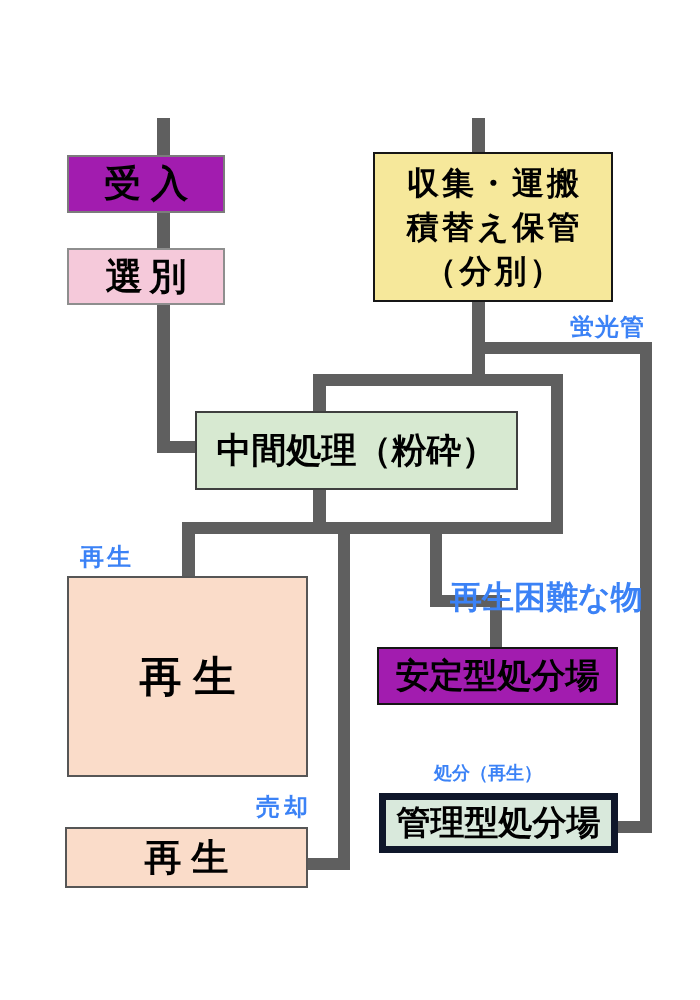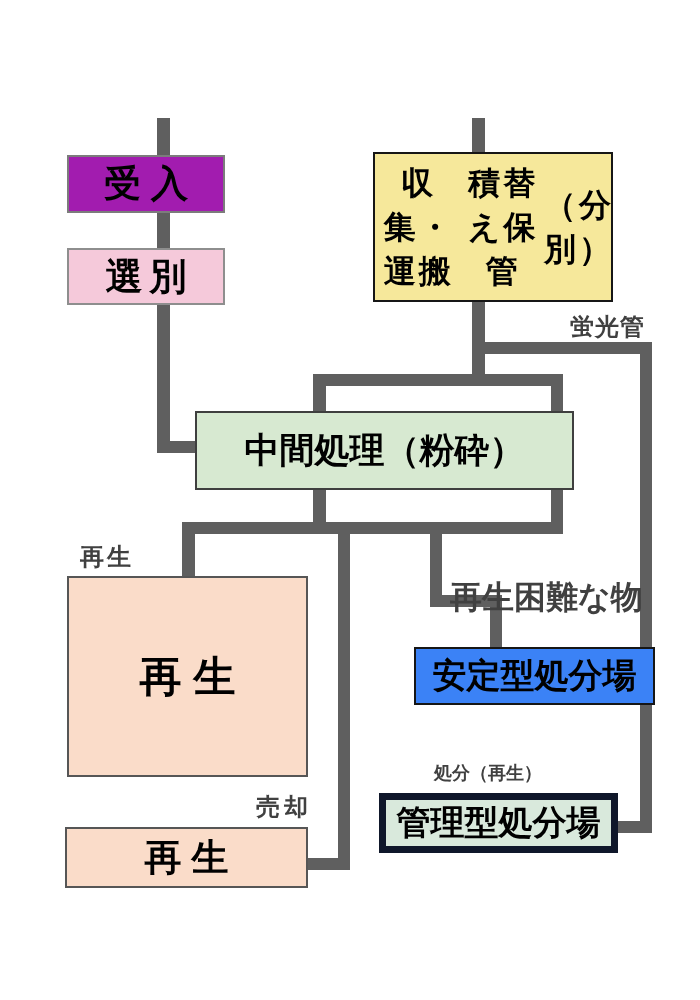--- a/index.html
+++ b/index.html
@@ -36,37 +36,37 @@
   .node-header{left:67px;top:50px;width:545px;height:70px;background:#17673d;
         border:1px solid #0d4023;color:#fff;font-size:37px;}
   .node-header span{letter-spacing:3px;margin-right:-3px;}
   .node-receiving{left:67px;top:155px;width:158px;height:58px;background:#a21caf;
         border:2px solid #7c7c7c;font-size:37px;}
   .node-receiving span{letter-spacing:10px;margin-right:-10px;}
   .node-sorting{left:67px;top:248px;width:158px;height:57px;background:#f5c9da;
         border:2px solid #8e8e8e;font-size:37px;}
   .node-sorting span{letter-spacing:7px;margin-right:-7px;}
   .node-collection{left:373px;top:152px;width:240px;height:150px;background:#f6e89b;
-        border:2px solid #161616;font-size:32px;flex-direction:row;line-height:44px;}
+        border:2px solid #161616;font-size:32px;flex-direction:column;line-height:44px;}
   .node-collection span{letter-spacing:3px;margin-right:-3px;}
-  .node-intermediate{left:195px;top:411px;width:379px;height:79px;background:#d7e9d1;
+  .node-intermediate{left:195px;top:411px;width:323px;height:79px;background:#d7e9d1;
         border:2px solid #3f3f3f;font-size:35px;}
   .node-recycle-main{left:67px;top:576px;width:241px;height:201px;background:#fadcc9;
         border:2px solid #565656;font-size:42px;}
   .node-recycle-main span{letter-spacing:12px;margin-right:-12px;}
   .node-recycle-sold{left:65px;top:827px;width:243px;height:61px;background:#fadcc9;
         border:2px solid #565656;font-size:37px;}
   .node-recycle-sold span{letter-spacing:10px;margin-right:-10px;}
-  .node-stable{left:377px;top:647px;width:241px;height:58px;background:#3b82f6;
-        border:2px solid #161616;font-size:34px;margin-left:37px;}
+  .node-stable{left:377px;top:647px;width:241px;height:58px;background:#a21caf;
+        border:2px solid #161616;font-size:34px;}
   .node-controlled{left:379px;top:793px;width:239px;height:60px;background:#d9e9dc;
         border:7px solid #0f172a;font-size:34px;}
 
   
-  .note{position:absolute;color:#404040;font-weight:600;white-space:nowrap;}
+  .note{position:absolute;color:#3b82f6;font-weight:600;white-space:nowrap;}
   .note-recycle      {left:80px;top:541px;font-size:24px;letter-spacing:3px;}
   .note-fluorescent  {left:570px;top:311px;font-size:24px;letter-spacing:1px;}
   .note-hard-recycle {left:450px;top:576px;font-size:32px;}
   .note-sale         {left:256px;top:791px;font-size:24px;letter-spacing:4px;}
   .note-disposal     {left:434px;top:761px;font-size:18px;}
 </style>
 </head>
 <body>
 
 <div class="canvas">

